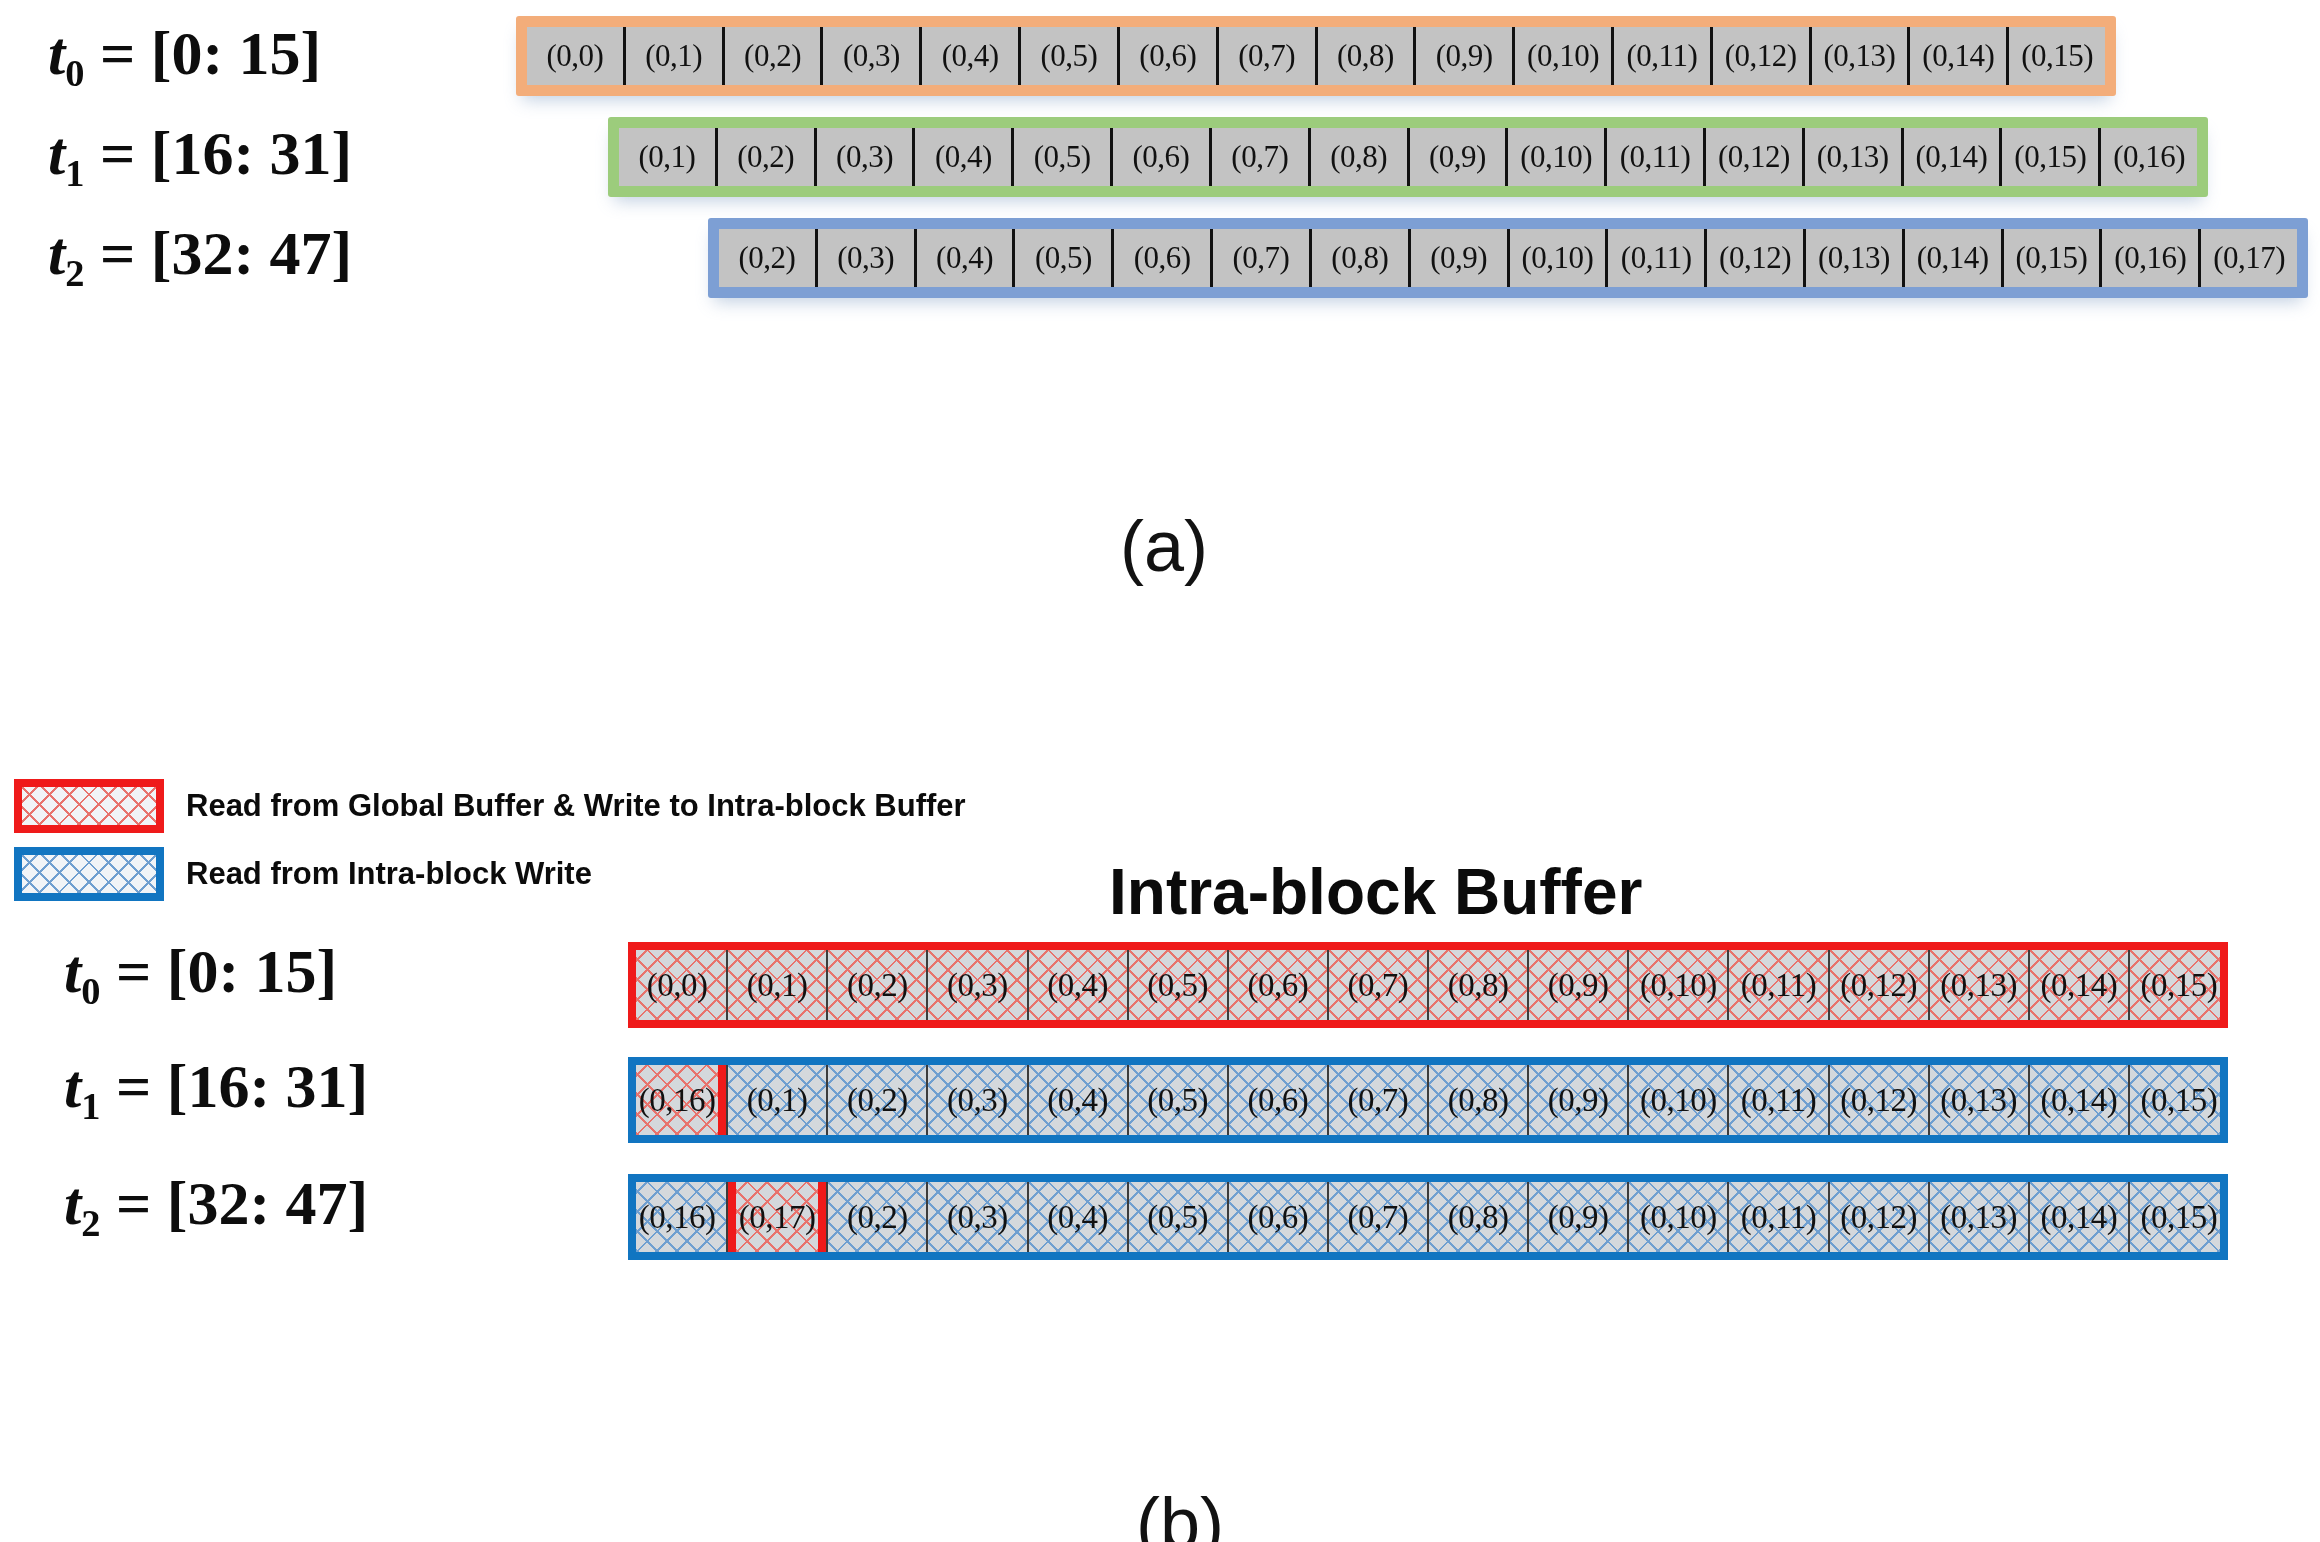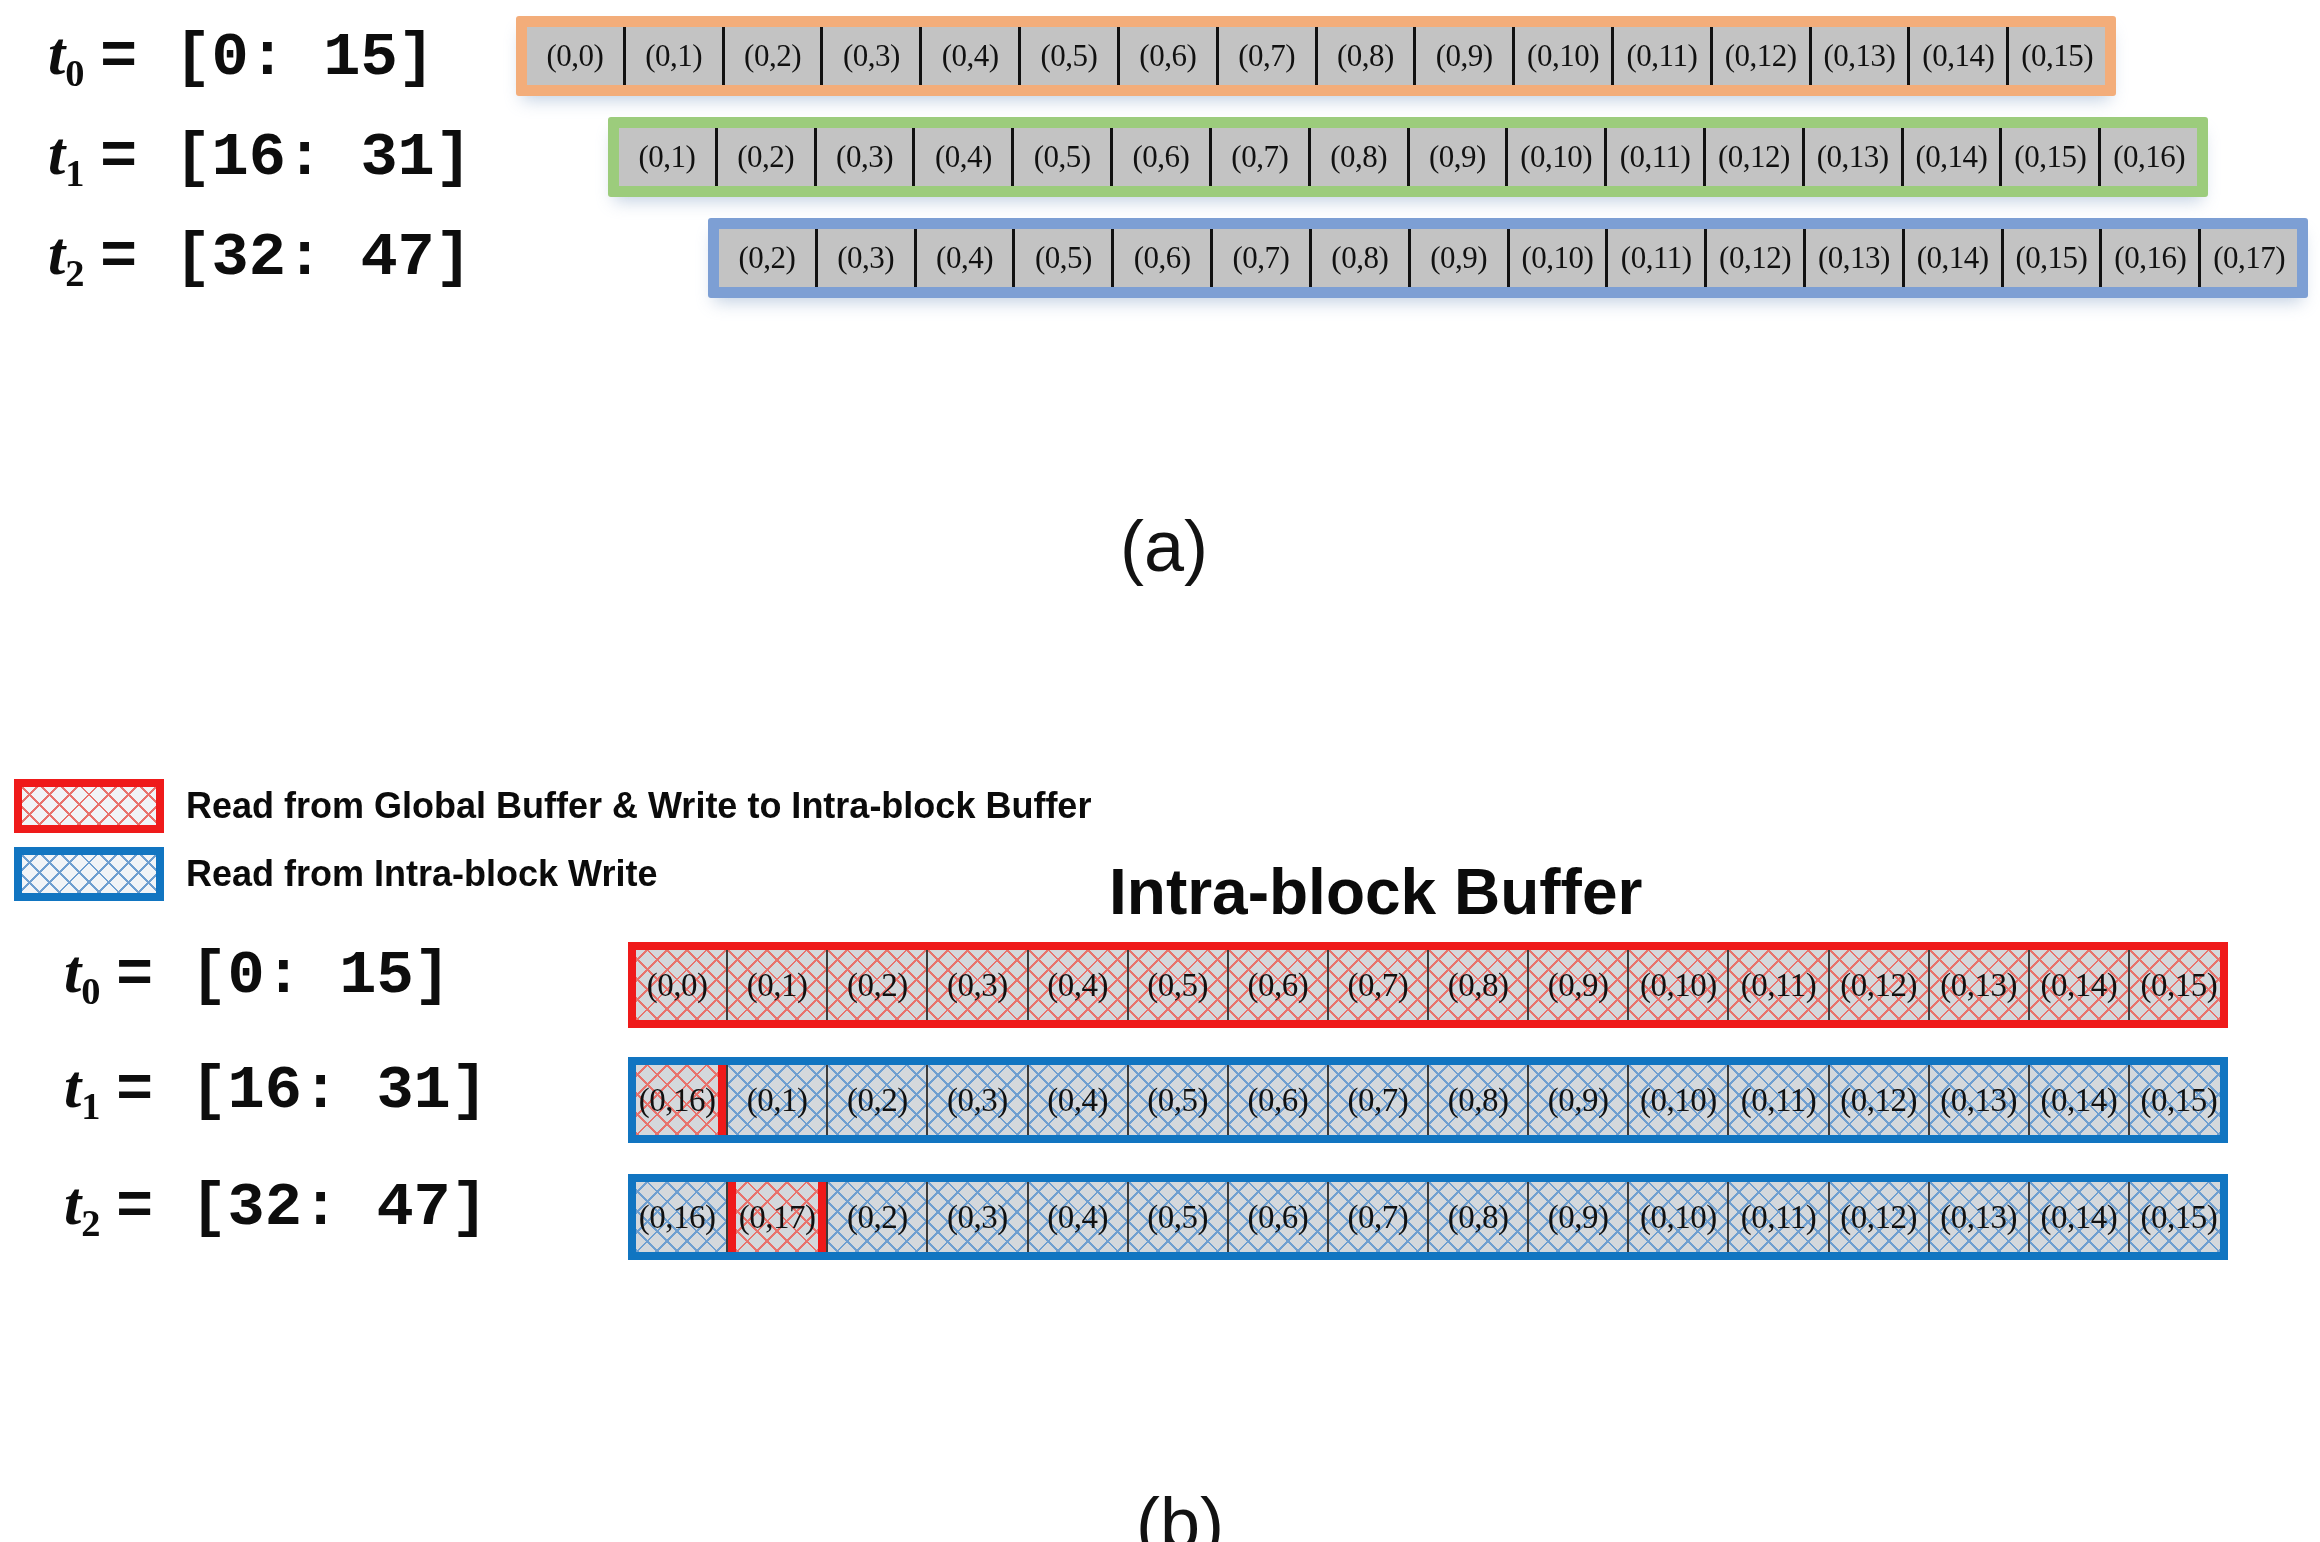--- a/index.html
+++ b/index.html
@@ -8,21 +8,21 @@
     font-family:"Liberation Sans", sans-serif;
     position:relative;overflow:hidden;
   }
 
   
   .math{
     font-family:"Liberation Serif", serif;
     font-style:italic;font-weight:bold;
     color:#0d0d0d;white-space:nowrap;
   }
-  .math .num{font-style:normal;font-family:Liberation Mono, monospace;}
+  .math .num{font-style:normal;}
   .sub{font-size:.62em;vertical-align:-0.30em;font-style:normal;}
 
   
   .panel-a{position:absolute;left:0;top:0;width:2320px;height:600px;}
   .rowlab{
     position:absolute;font-size:62px;line-height:62px;
   }
   .strip{
     position:absolute;box-sizing:border-box;
     display:flex;align-items:stretch;
@@ -56,21 +56,21 @@
   
   .legend{position:absolute;left:14px;top:775px;}
   .legend-row{display:flex;align-items:center;height:62px;margin-bottom:6px;}
   .swatch{
     width:150px;height:54px;box-sizing:border-box;margin-right:22px;
     background-color:#f1f4f7;
   }
   .swatch.red{border:8px solid #ef1a1a;}
   .swatch.blue{border:8px solid #1175c1;}
   .legend-text{
-    font-size:36px;font-weight:bold;color:#0b0b0b;
+    font-size:31px;font-weight:bold;color:#0b0b0b;
     font-family:"Liberation Sans", sans-serif;white-space:nowrap;
   }
 
   
   .panel-b{position:absolute;left:16px;top:760px;width:2320px;height:782px;}
   .btitle{
     position:absolute;left:1093px;top:95px;
     font-size:64px;font-weight:bold;color:#0b0b0b;
     font-family:"Liberation Sans", sans-serif;white-space:nowrap;
   }

